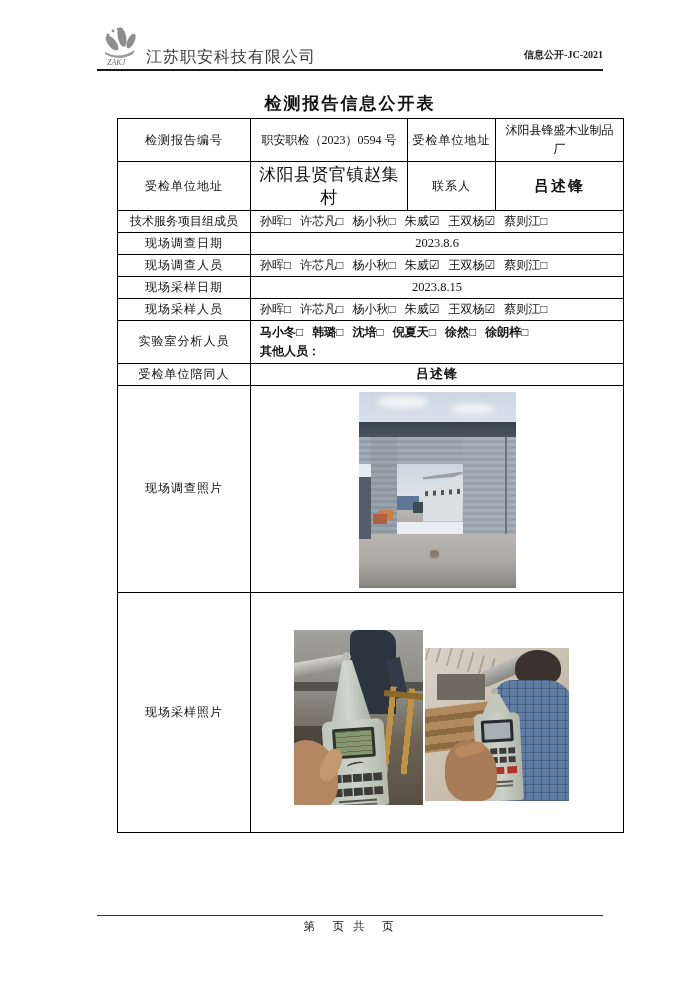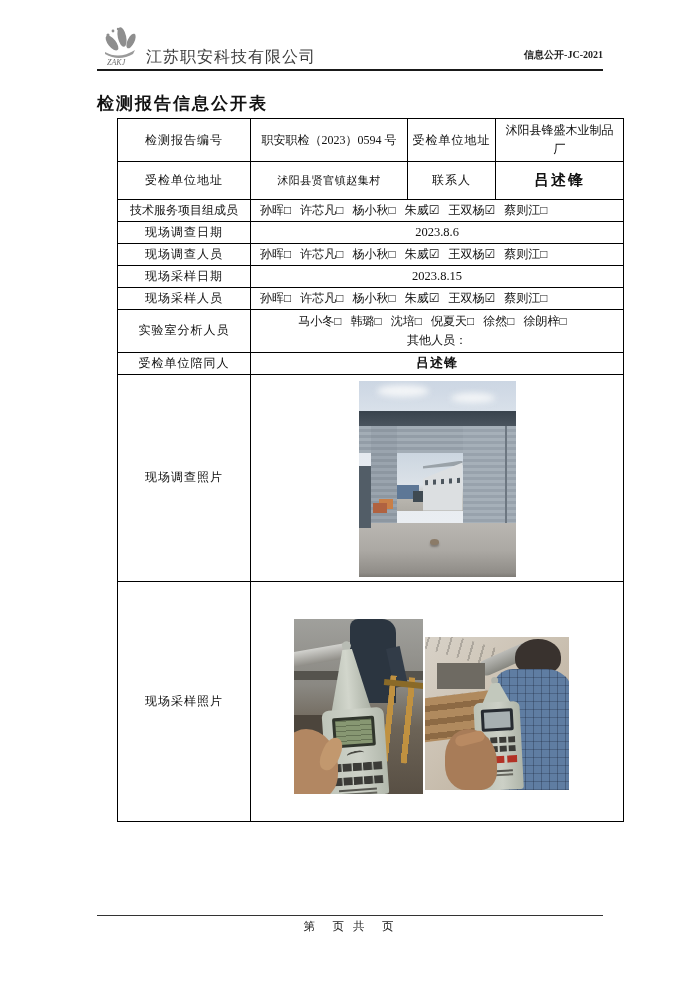--- a/index.html
+++ b/index.html
@@ -6,30 +6,30 @@
   html,body { background:#888; }
   body { font-family:"Liberation Serif","DejaVu Serif",serif; color:#111; }
   .page { position:relative; width:700px; height:989px; background:#fff; margin:0 auto; overflow:hidden; }
 
   
   .logo { position:absolute; left:99px; top:26px; width:44px; height:42px; }
   .company { position:absolute; left:146px; top:47px; font-size:16px; color:#3c3c3c; letter-spacing:1px; }
   .doc-code { position:absolute; left:97px; top:48px; width:506px; text-align:right; font-size:10px; font-weight:bold; color:#222; }
   .header-rule { position:absolute; left:97px; top:69px; width:506px; height:2px; background:#1a1a1a; }
 
-  .title { position:absolute; left:97px; top:92px; width:506px; font-size:17px; font-weight:bold; letter-spacing:2px; }
+  .title { position:absolute; left:97px; top:92px; width:506px; text-align:center; font-size:17px; font-weight:bold; letter-spacing:2px; }
 
   
   table.report { position:absolute; left:97px; top:118px; width:506px; border-collapse:collapse; table-layout:fixed; border:1.5px solid #000;margin-left:20px; }
   td { border:1px solid #000; vertical-align:middle; text-align:center; font-size:12px; padding:1px 3px; overflow:hidden; }
   td.lbl { letter-spacing:1px; }
   td.members-cell { text-align:left; padding-left:9px; }
   .member { margin-right:9px; white-space:nowrap; font-family:"Liberation Serif","DejaVu Sans",serif; }
-  td.lab-cell { text-align:center; padding:2px 9px; line-height:1.55; vertical-align:middle; }
-  .addr { font-family:Liberation Mono, monospace; font-size:11px; letter-spacing:0.5px; }
+  td.lab-cell { text-align:left; padding:2px 9px; line-height:1.55; vertical-align:middle;font-weight:bold; }
+  .addr { font-family:Liberation Mono, monospace; font-size:17px; letter-spacing:0.5px; }
   .contact { font-family:"Liberation Sans","DejaVu Sans",sans-serif; font-size:15px; font-weight:bold; letter-spacing:2px; }
   .escort-val { font-family:"Liberation Sans","DejaVu Sans",sans-serif; font-weight:bold; font-size:13px; letter-spacing:1px; }
   .company-name-cell { line-height:1.6; padding:2px 5px; }
   .date-val { font-size:12.5px; }
 
   
   .note { position:absolute; left:100px; top:824px; font-size:12.5px; letter-spacing:0.5px; }
   .footer-rule { position:absolute; left:97px; top:915px; width:506px; height:1px; background:#333; }
   .footer-text { position:absolute; left:97px; top:919px; width:506px; text-align:center; font-size:11.5px; letter-spacing:3px; color:#222; }
 

